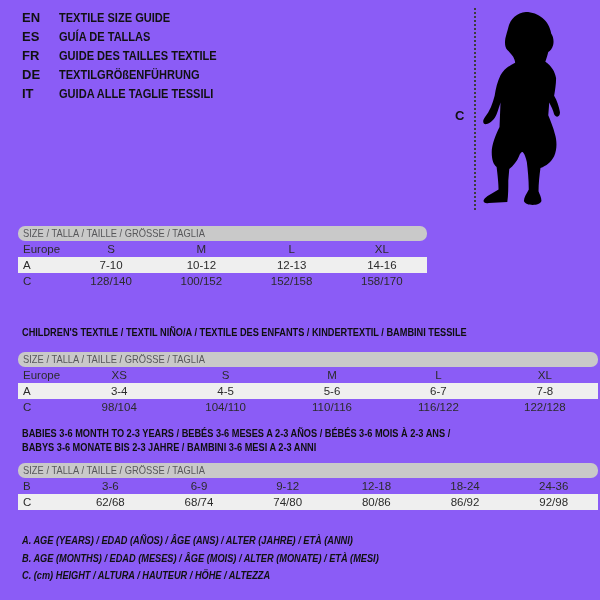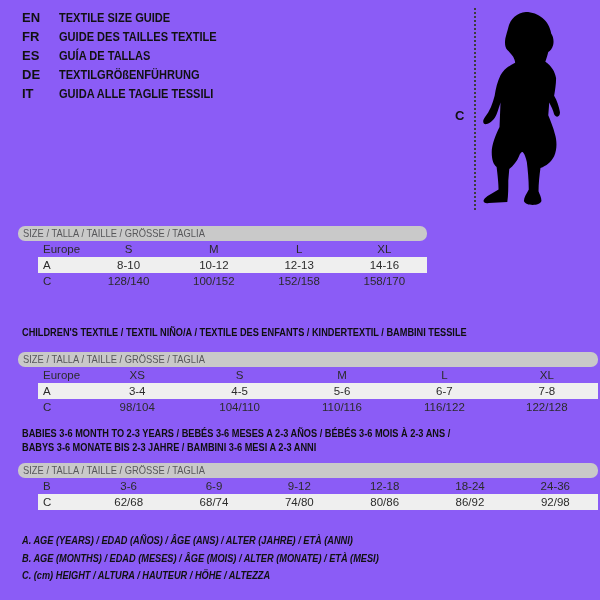--- a/index.html
+++ b/index.html
@@ -21,46 +21,46 @@
   .figure-label{position:absolute;left:455px;top:108px;font-weight:bold;font-size:13px;color:#111;}
   .baby-svg{position:absolute;left:481px;top:1px;width:117px;height:212px;}
 
   
   .tbl-section{position:absolute;left:18px;}
   .section-title{padding-left:4px;}
   .title-line{height:14px;font-weight:bold;font-size:11.5px;line-height:14px;color:#0f0f0f;}
   .size-table{margin-top:13px;}
   .tbl-section.babies .size-table{margin-top:9px;}
   .size-bar{height:15px;background:#c9c9c9;color:#57575a;font-size:11px;line-height:15px;padding-left:5px;box-sizing:border-box;border-radius:7px;}
-  .t-row{display:flex;align-items:center;height:16px;font-size:11.5px;color:#2b2b2b;margin-left:20px;}
+  .t-row{display:flex;align-items:center;height:16px;font-size:11.5px;color:#2b2b2b;}
   .t-row.shaded{background:#efefef;}
   .t-label{width:48px;padding-left:5px;box-sizing:border-box;}
   .t-cell{flex:1;text-align:center;}
 
   
   .footnotes{position:absolute;left:22px;top:534px;}
   .footnote-line{height:17.5px;font-weight:bold;font-size:11.5px;color:#111;font-style:italic;}
 </style>
 </head>
 <body>
 
 <div class="page">
 
   <div class="lang-block">
       <div class="lang-row">
         <span class="lang-code">EN</span>
         <span class="lang-text cond85">TEXTILE SIZE GUIDE</span>
       </div>
       <div class="lang-row">
+        <span class="lang-code">ES</span>
+        <span class="lang-text cond85">GUÍA DE TALLAS</span>
+      </div>
+      <div class="lang-row">
         <span class="lang-code">FR</span>
         <span class="lang-text cond85">GUIDE DES TAILLES TEXTILE</span>
-      </div>
-      <div class="lang-row">
-        <span class="lang-code">ES</span>
-        <span class="lang-text cond85">GUÍA DE TALLAS</span>
       </div>
       <div class="lang-row">
         <span class="lang-code">DE</span>
         <span class="lang-text cond85">TEXTILGRÖßENFÜHRUNG</span>
       </div>
       <div class="lang-row">
         <span class="lang-code">IT</span>
         <span class="lang-text cond85">GUIDA ALLE TAGLIE TESSILI</span>
       </div>
     </div>
@@ -76,21 +76,21 @@
         <div class="size-bar"><span class="cond85">SIZE / TALLA / TAILLE / GRÖSSE / TAGLIA</span></div>
         <div class="t-row">
           <div class="t-label">Europe</div>
           <div class="t-cell">S</div>
           <div class="t-cell">M</div>
           <div class="t-cell">L</div>
           <div class="t-cell">XL</div>
         </div>
         <div class="t-row shaded">
           <div class="t-label">A</div>
-          <div class="t-cell">8-10</div>
+          <div class="t-cell">7-10</div>
           <div class="t-cell">10-12</div>
           <div class="t-cell">12-13</div>
           <div class="t-cell">14-16</div>
         </div>
         <div class="t-row">
           <div class="t-label">C</div>
           <div class="t-cell">128/140</div>
           <div class="t-cell">100/152</div>
           <div class="t-cell">152/158</div>
           <div class="t-cell">158/170</div>

